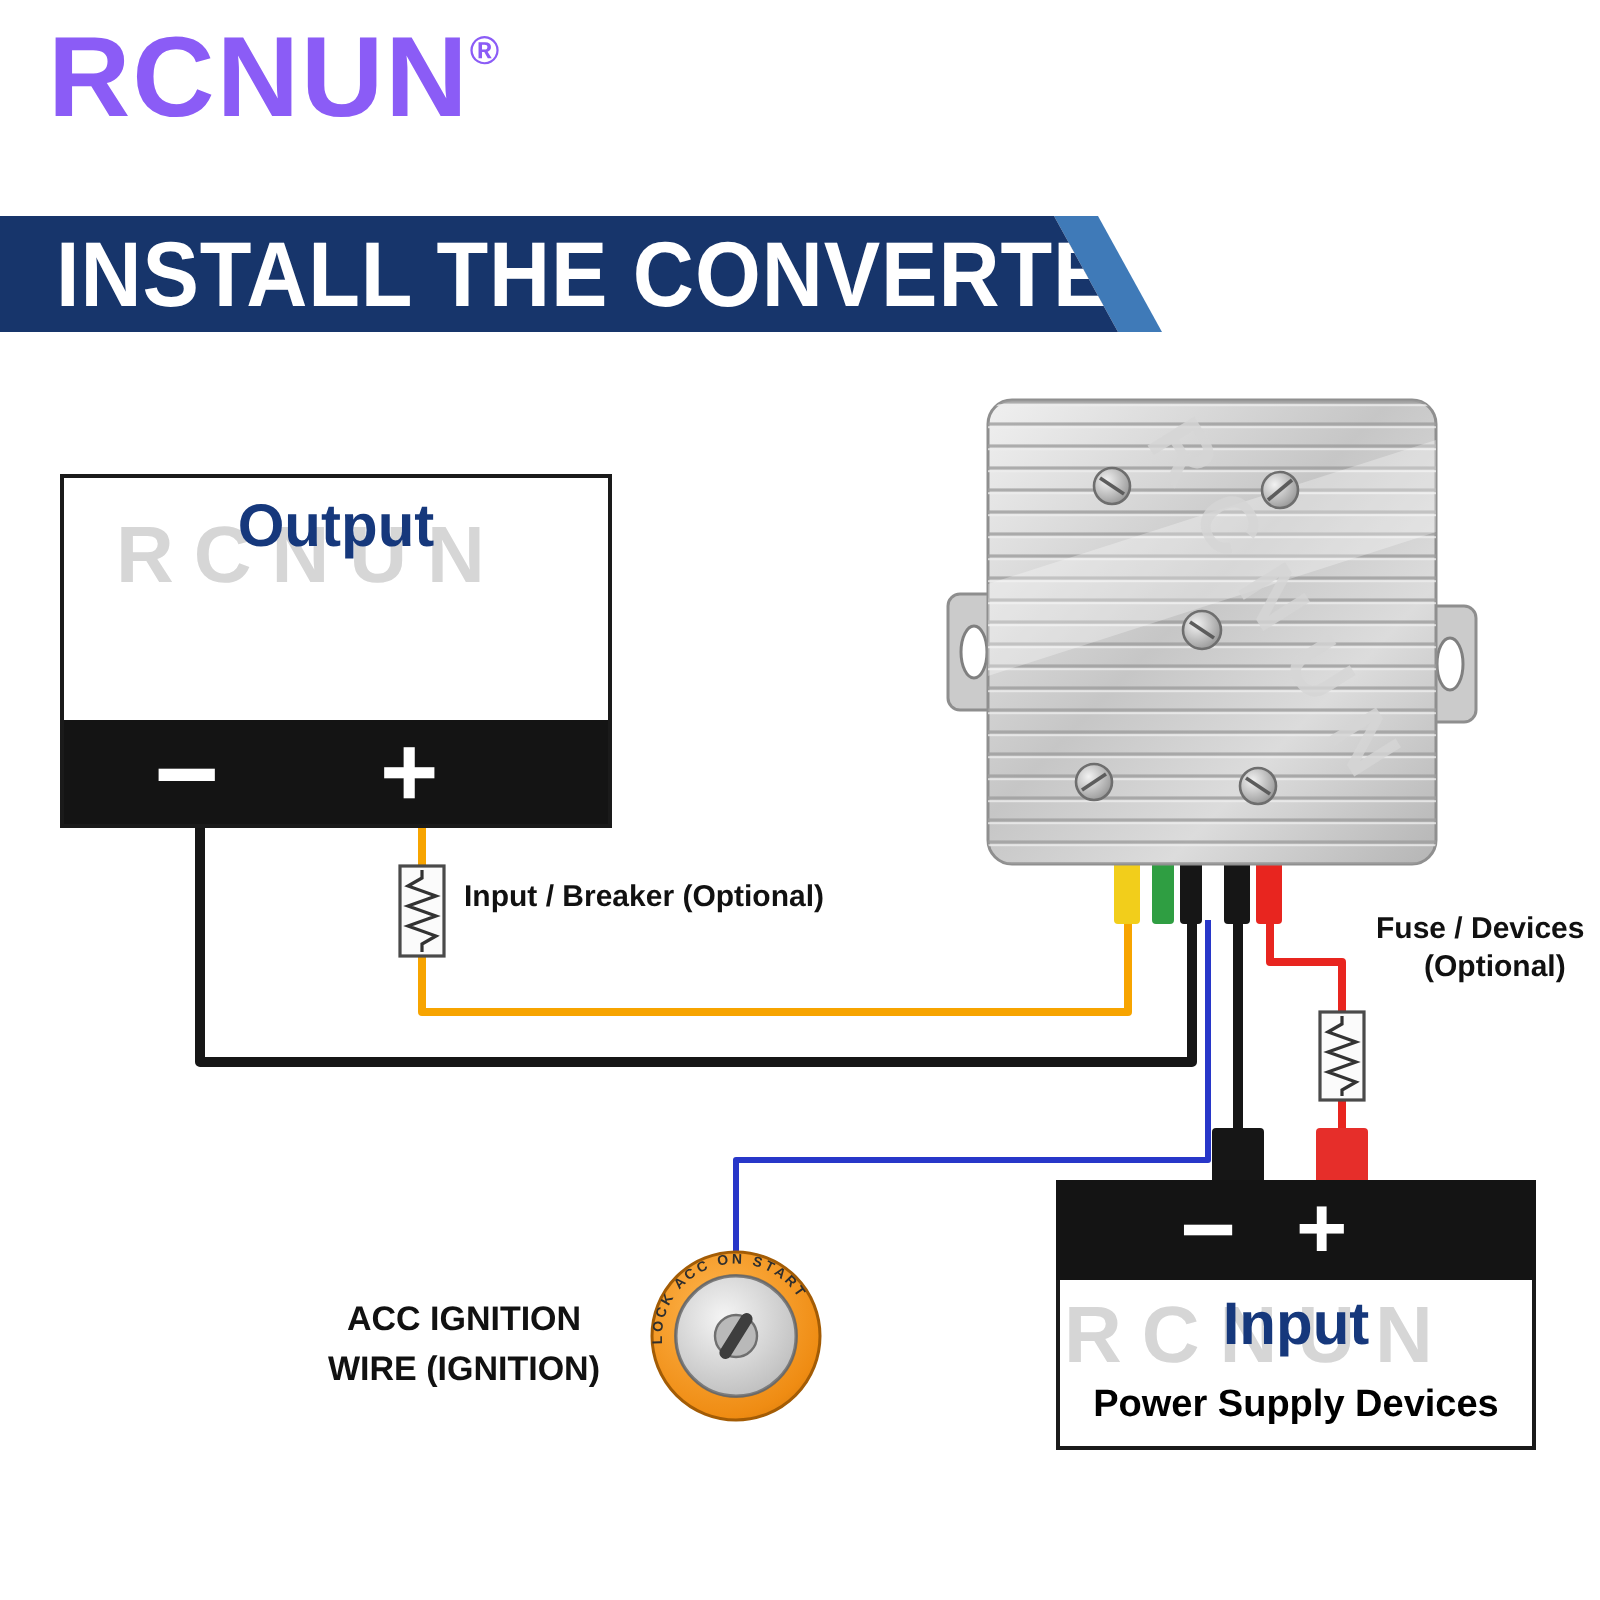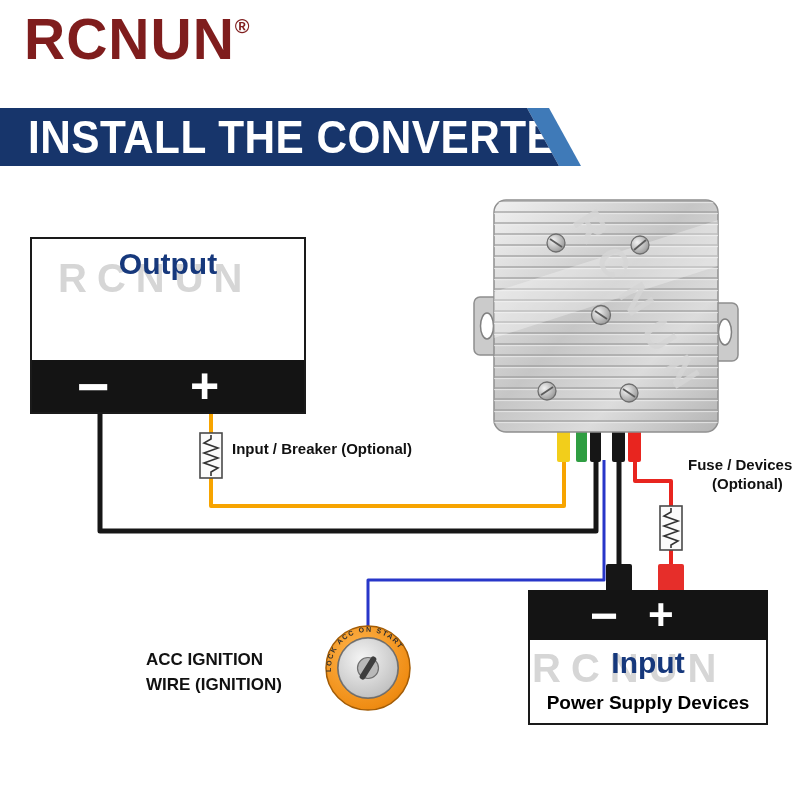--- a/index.html
+++ b/index.html
@@ -1,21 +1,21 @@
 <!DOCTYPE html>
 <html><head>
 <meta charset="utf-8">
 <style>
   html,body{margin:0;padding:0;background:#ffffff;}
   .page{position:relative;width:800px;height:800px;background:#ffffff;overflow:hidden;
         font-family:"Liberation Sans","DejaVu Sans",sans-serif;}
   svg{display:block;}
 
   
-  .logo{position:absolute;left:24px;top:6px;color:#7f1d1d;font-weight:900;z-index:2;}
+  .logo{position:absolute;left:24px;top:6px;color:#8b5cf6;font-weight:900;z-index:2;}
   .logo .logo-main{font-size:57px;letter-spacing:1px;}
   .logo sup{font-size:20px;vertical-align:26px;font-weight:700;}
 
   
   .banner-accent{position:absolute;left:0;top:108px;width:600px;height:58px;background:#3f7ab8;
         clip-path:polygon(527px 0,549px 0,581px 100%,559px 100%);}
   .banner{position:absolute;left:0;top:108px;width:600px;height:58px;background:#17356b;
         clip-path:polygon(0 0,527px 0,559px 100%,0 100%);display:flex;align-items:center;}
   .banner-text{color:#ffffff;font-size:46px;font-weight:900;letter-spacing:.5px;margin-left:28px;
         transform:scaleX(.92);transform-origin:left center;white-space:nowrap;}
@@ -39,21 +39,21 @@
   .sym{position:absolute;top:0;height:100%;display:flex;align-items:center;color:#ffffff;font-weight:900;}
   .sym.minus{font-size:56px;}
   .sym.plus{font-size:50px;}
   .band-top .sym.minus{font-size:48px;}
   .band-top .sym.plus{font-size:44px;}
 
   
   .fuse-label{position:absolute;font-size:15px;font-weight:700;color:#111111;white-space:nowrap;z-index:2;}
   .fuse-label.fuse2 div{line-height:1.25;}
   .fuse-label.fuse2 div:nth-child(2){margin-left:24px;}
-  .acc-label{position:absolute;left:146px;top:648px;width:172px;text-align:left;
+  .acc-label{position:absolute;left:146px;top:648px;width:172px;text-align:center;
       font-size:17px;font-weight:700;color:#111111;line-height:1.45;z-index:2;}
 </style>
 </head>
 <body>
 
 <div class="page">
 
   <svg width="800" height="800" viewBox="0 0 800 800" style="position:absolute;left:0;top:0">
     <defs>
       <linearGradient id="silver" x1="0" y1="0" x2="1" y2="1">

